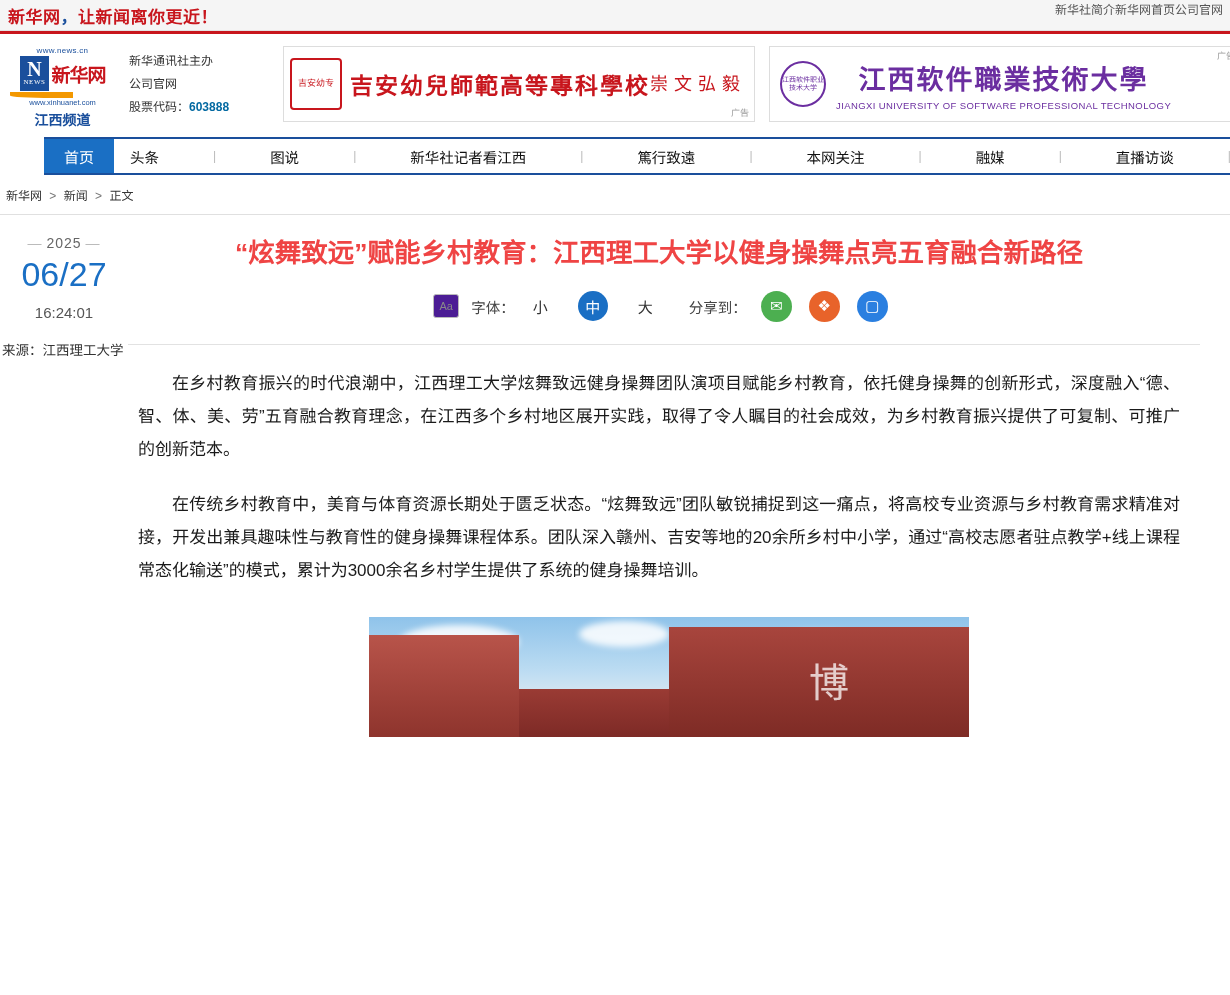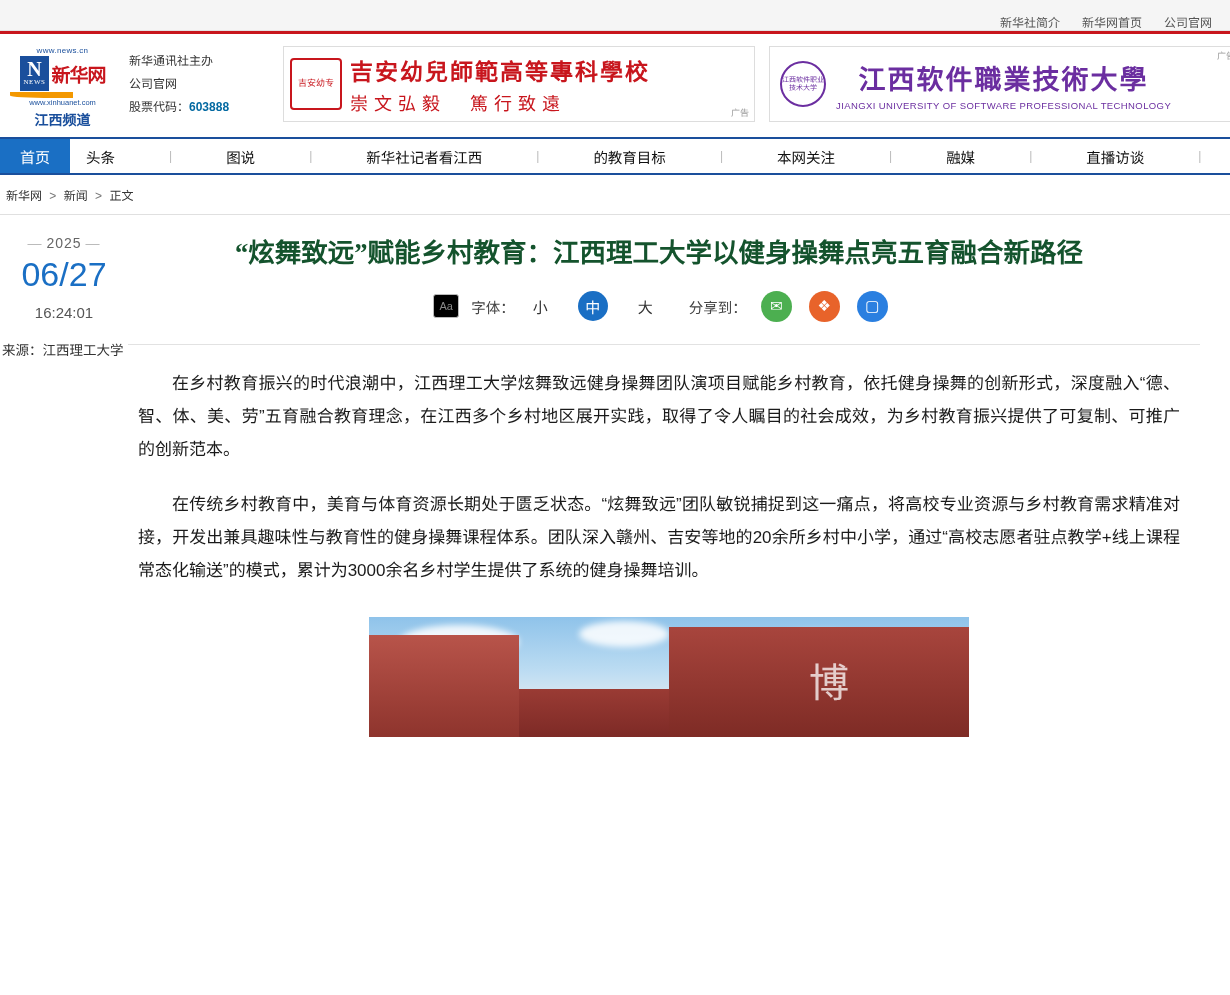--- a/index.html
+++ b/index.html
@@ -29,26 +29,25 @@
     font-size: 17px;
     font-weight: bold;
     color: #c8161d;
     padding-left: 8px;
     letter-spacing: 0.5px;
     white-space: nowrap;
   }
   .slogan .sl-blue { color: #1a4f9c; }
   .topbar-links {
     position: absolute;
-    right: 18px;
+    right: 7px;
     top: 0;
     height: 30px;
     display: flex;
-    align-items: flex-end;
-    gap: 22px;
+    align-items: flex-start;
   }
   .topbar-links a {
     font-size: 12px;
     color: #555;
     text-decoration: none;
   }
   .redline {
     height: 3px;
     background: #c8161d;
     width: 100%;
@@ -156,21 +155,20 @@
     align-items: center;
     justify-content: center;
     text-align: center;
     font-family: "Liberation Serif", serif;
     flex: none;
     padding: 2px;
     box-sizing: border-box;
   }
   .b1-text {
     display: flex;
-    flex-direction: column;
     justify-content: center;
   }
   .b1-title {
     font-size: 23px;
     color: #c8161d;
     font-family: "Liberation Serif", serif;
     font-weight: bold;
     letter-spacing: 2px;
     white-space: nowrap;
   }
@@ -216,20 +214,21 @@
   }
 
   
   .navwrap {
     border-top: 2px solid #1a4f9c;
     border-bottom: 2px solid #1a4f9c;
     height: 34px;
     display: flex;
     align-items: stretch;
     background: #fff;
+    margin-left: 44px;
   }
   .nav-home {
     background: #1a6fc4;
     color: #fff;
     font-size: 15px;
     width: 70px;
     display: flex;
     align-items: center;
     justify-content: center;
     flex: none;
@@ -304,43 +303,43 @@
     white-space: nowrap;
   }
   .content-col {
     flex: 1;
     padding-right: 20px;
   }
   h1.headline {
     font-size: 26.5px;
     line-height: 1.42;
     text-align: center;
-    color: #14532d;
+    color: #ef4444;
     margin: 16px 30px 0 10px;
     font-weight: bold;
-    font-family: Liberation Serif, serif;
+    font-family: Liberation Sans, sans-serif;
   }
   .toolsrow {
     display: flex;
     align-items: center;
     justify-content: center;
     gap: 0;
     margin-top: 18px;
     color: #444;
     font-size: 14.5px;
   }
   .aa-box {
     width: 24px; height: 22px;
     border: 1px solid #bbb;
     border-radius: 3px;
     color: #888;
     font-size: 11px;
     display:flex; align-items:center; justify-content:center;
     margin-right: 12px;
-    background: #000000;
+    background: #4c1d95;
   }
   .font-label { margin-right: 18px; }
   .fsize {
     margin-right: 30px;
     font-size: 15px;
     color: #333;
   }
   .fsize.sel {
     width: 30px; height: 30px; border-radius: 50%;
     background: #1a6fc4; color: #fff;
@@ -405,20 +404,23 @@
     right: 120px; top: 34px;
     color: rgba(255,255,255,0.75);
     font-size: 40px;
     font-family: "Liberation Serif", serif;
   }
 </style>
 </head>
 <body>
 
 <div class="topbar">
+  <div class="slogan">
+    <span>新华网</span><span class="sl-blue">，</span><span>让新闻离你更近！</span>
+  </div>
   <div class="topbar-links">
     <a href="#">新华社简介</a>
     <a href="#">新华网首页</a>
     <a href="#">公司官网</a>
   </div>
 </div>
 <div class="redline"></div>
 
 <div class="headwrap">
 
@@ -469,21 +471,21 @@
 
 <div class="navwrap">
   <div class="nav-home">首页</div>
   <div class="nav-items">
     <a class="nav-item" href="#">头条</a>
     <span class="nav-sep">|</span>
     <a class="nav-item" href="#">图说</a>
     <span class="nav-sep">|</span>
     <a class="nav-item" href="#">新华社记者看江西</a>
     <span class="nav-sep">|</span>
-    <a class="nav-item" href="#">的教育目标</a>
+    <a class="nav-item" href="#">篤行致遠</a>
     <span class="nav-sep">|</span>
     <a class="nav-item" href="#">本网关注</a>
     <span class="nav-sep">|</span>
     <a class="nav-item" href="#">融媒</a>
     <span class="nav-sep">|</span>
     <a class="nav-item" href="#">直播访谈</a>
     <span class="nav-sep">|</span>
     <a class="nav-item" href="#">江西人事</a>
     <span class="nav-sep">|</span>
     <a class="nav-item" href="#">江西廉政</a>

